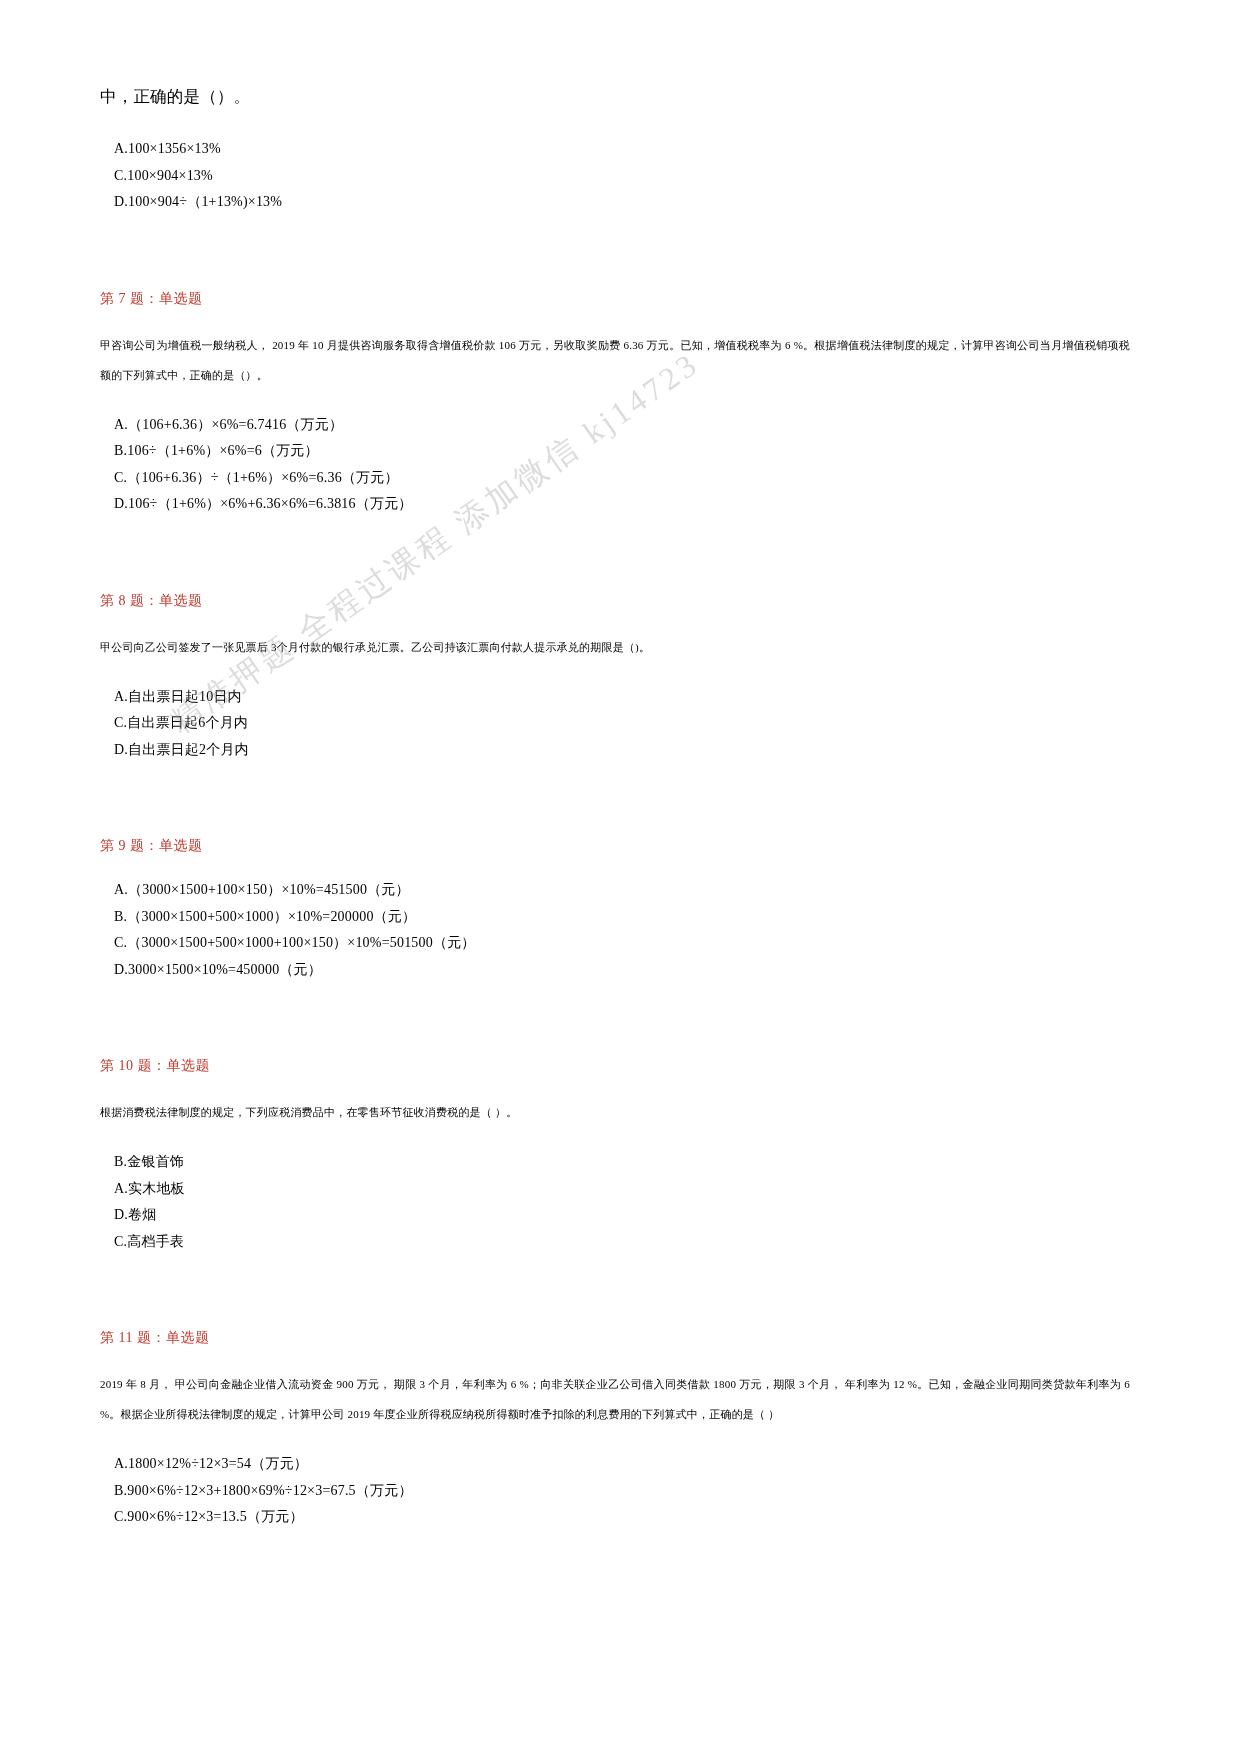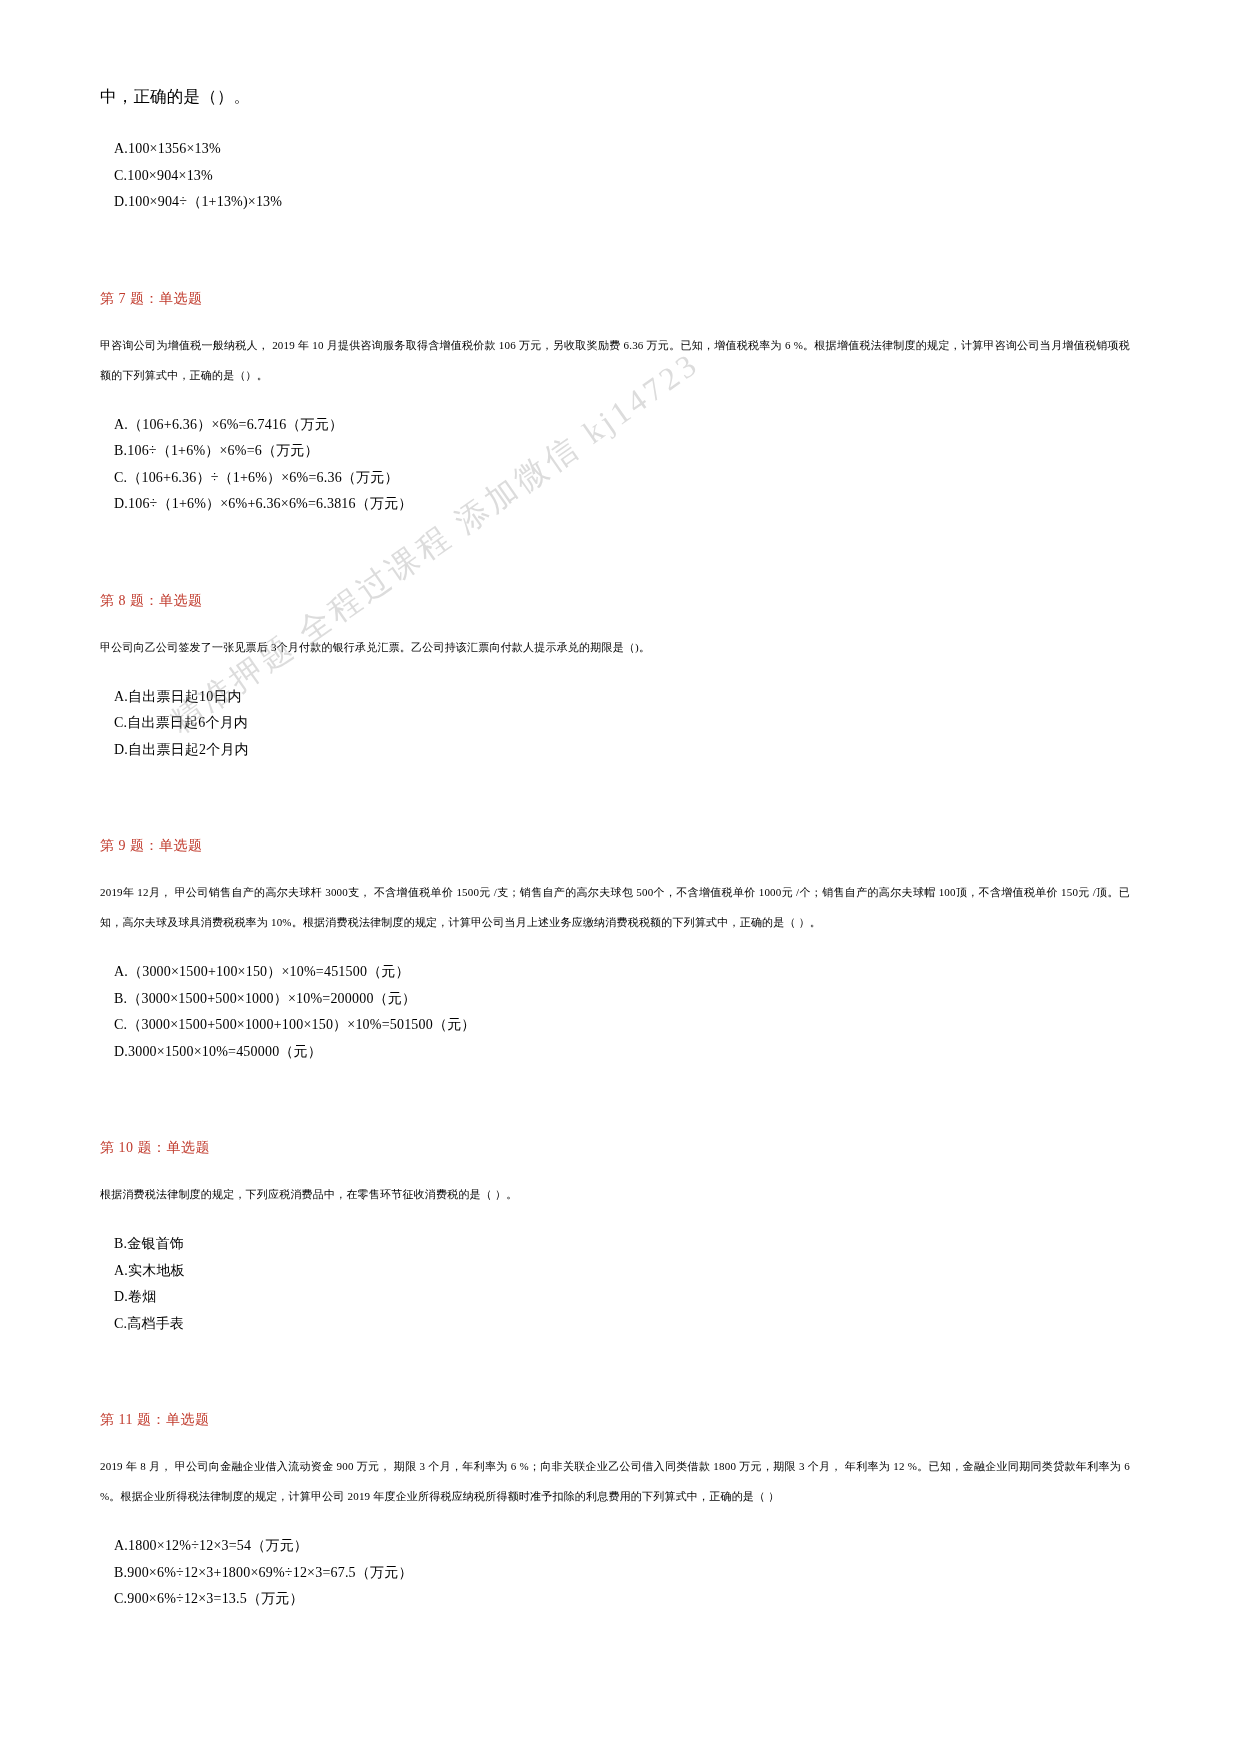--- a/index.html
+++ b/index.html
@@ -138,21 +138,20 @@
     </div>
 
     <div class="spacer-lg"></div>
 
     <div class="block">
       <div class="q-head">
         <span>第</span>
         <span class="num">9</span>
         <span>题：单选题</span>
       </div>
-      <div class="stem">2019年 12月， 甲公司销售自产的高尔夫球杆 3000支， 不含增值税单价 1500元 /支；销售自产的高尔夫球包 500个，不含增值税单价 1000元 /个；销售自产的高尔夫球帽 100顶，不含增值税单价 150元 /顶。已知，高尔夫球及球具消费税税率为 10%。根据消费税法律制度的规定，计算甲公司当月上述业务应缴纳消费税税额的下列算式中，正确的是（ ）。</div>
       <div class="options">
         <div>A.（3000×1500+100×150）×10%=451500（元）</div>
         <div>B.（3000×1500+500×1000）×10%=200000（元）</div>
         <div>C.（3000×1500+500×1000+100×150）×10%=501500（元）</div>
         <div>D.3000×1500×10%=450000（元）</div>
       </div>
     </div>
 
     <div class="spacer-lg"></div>
 

